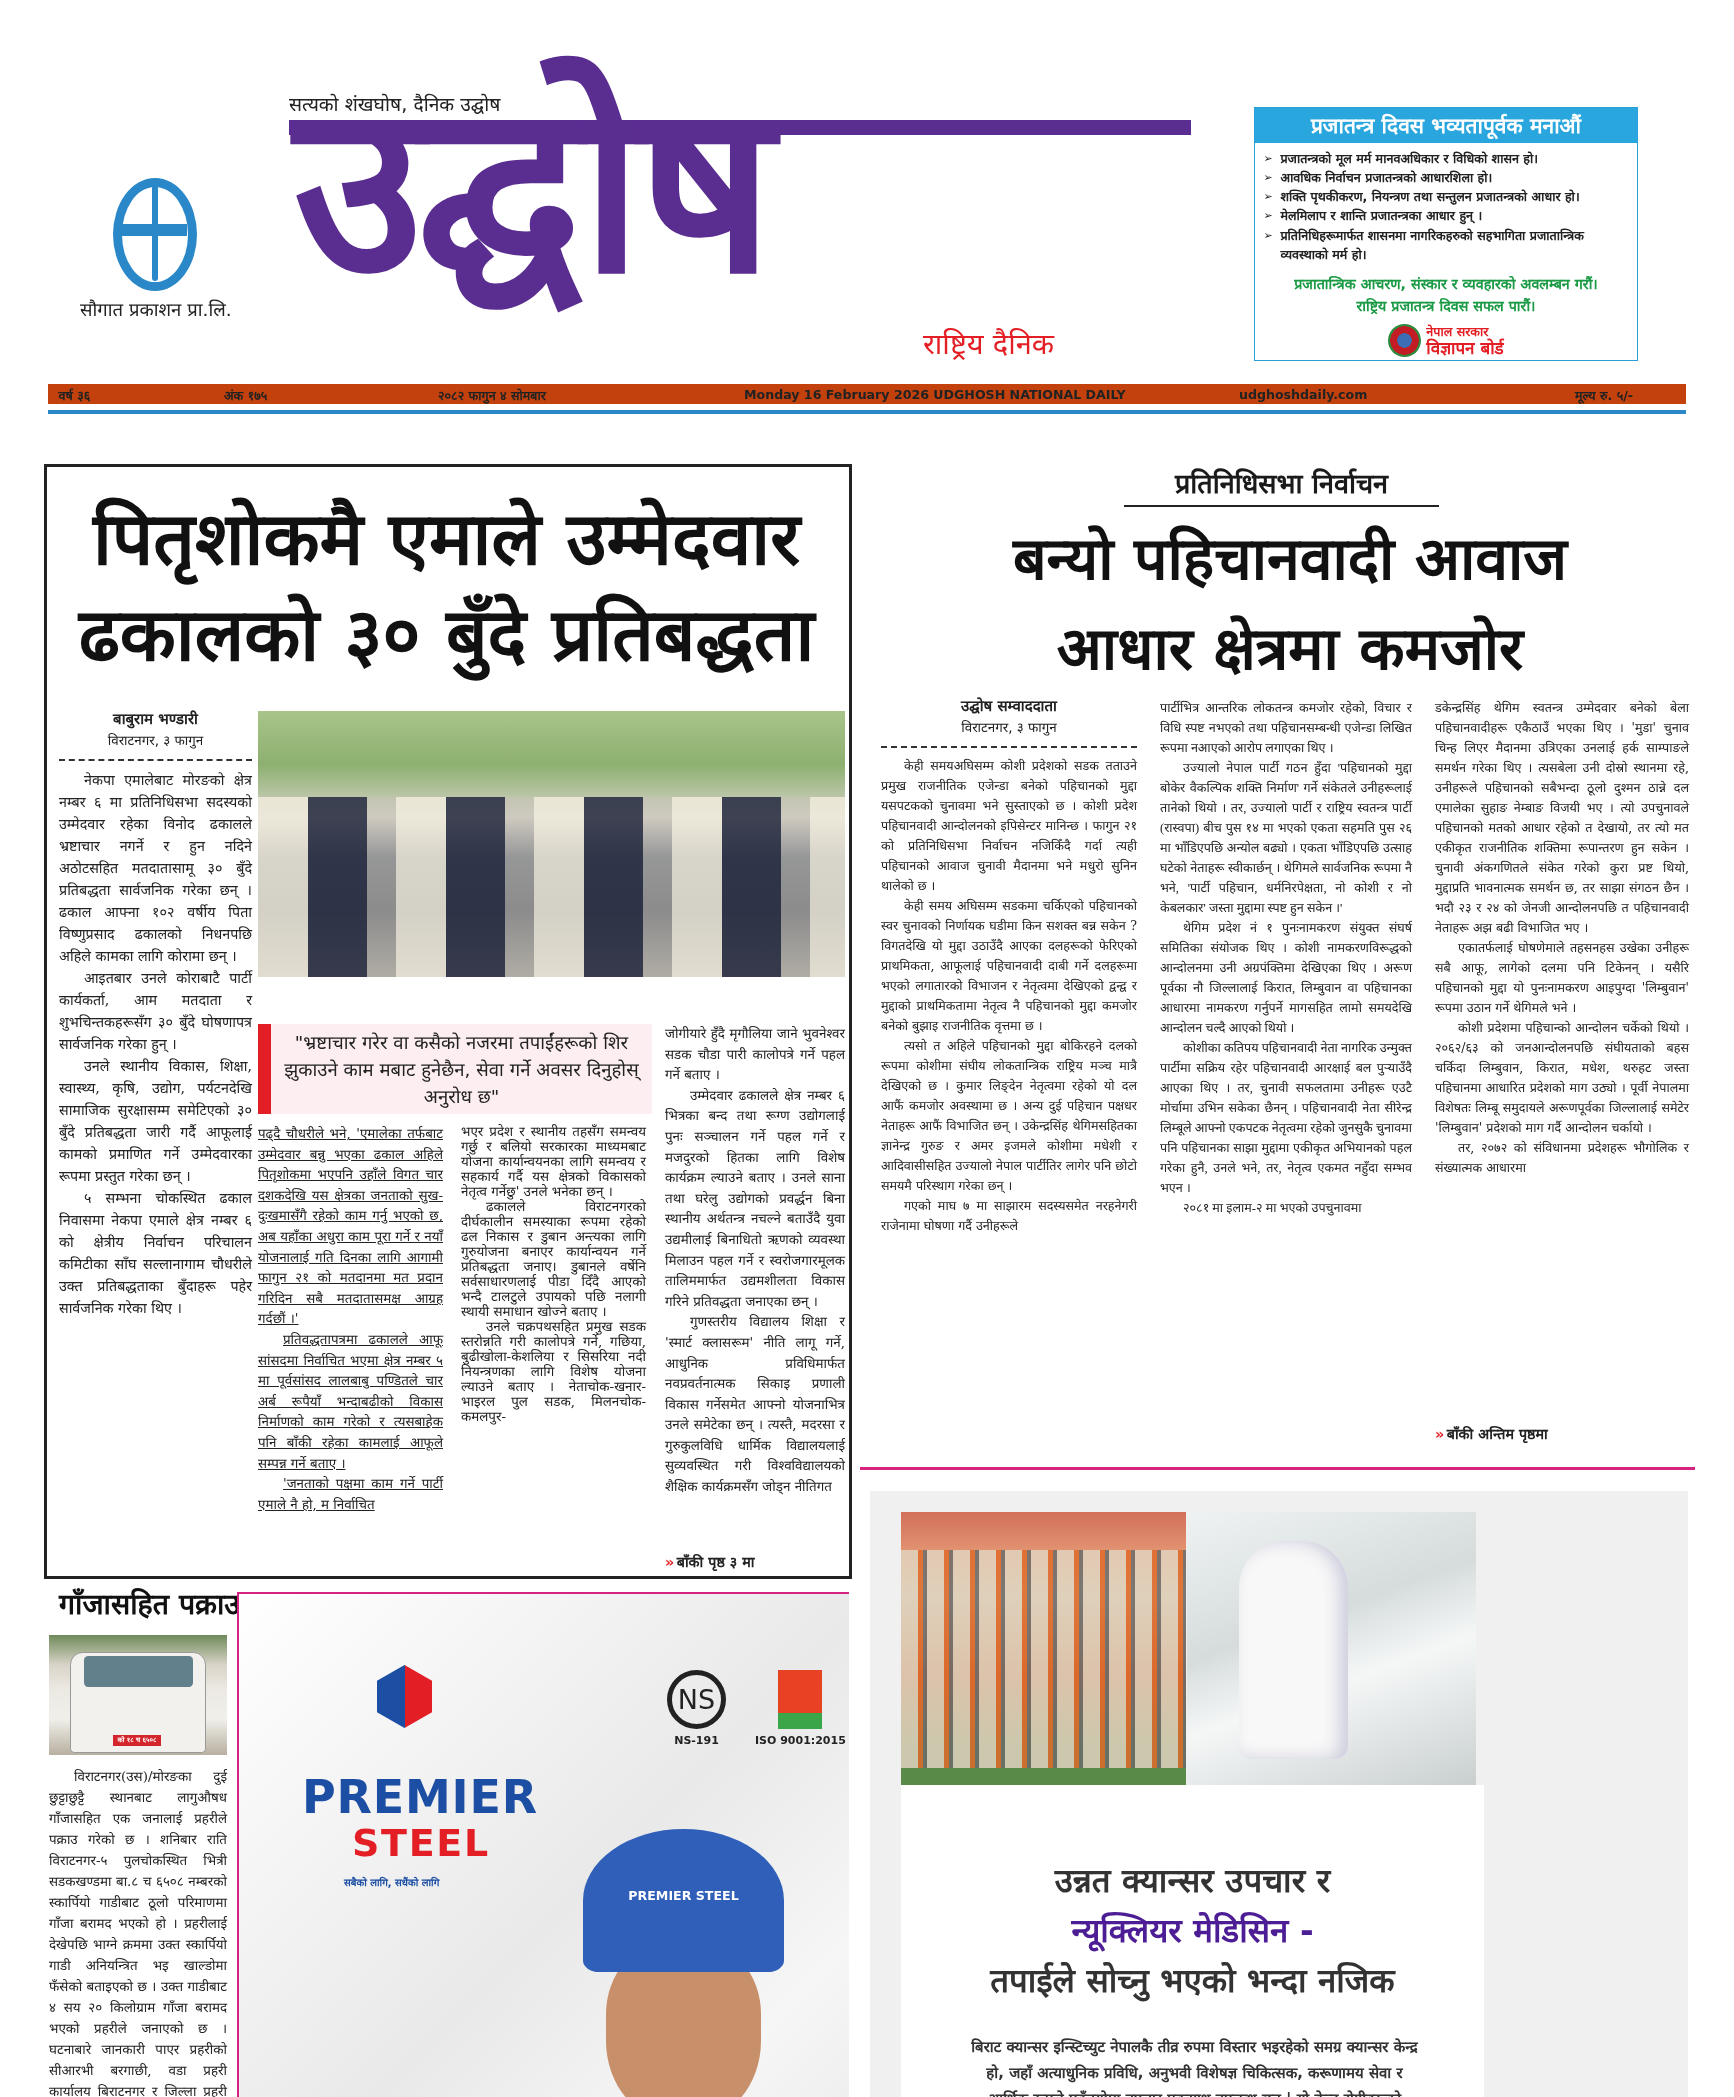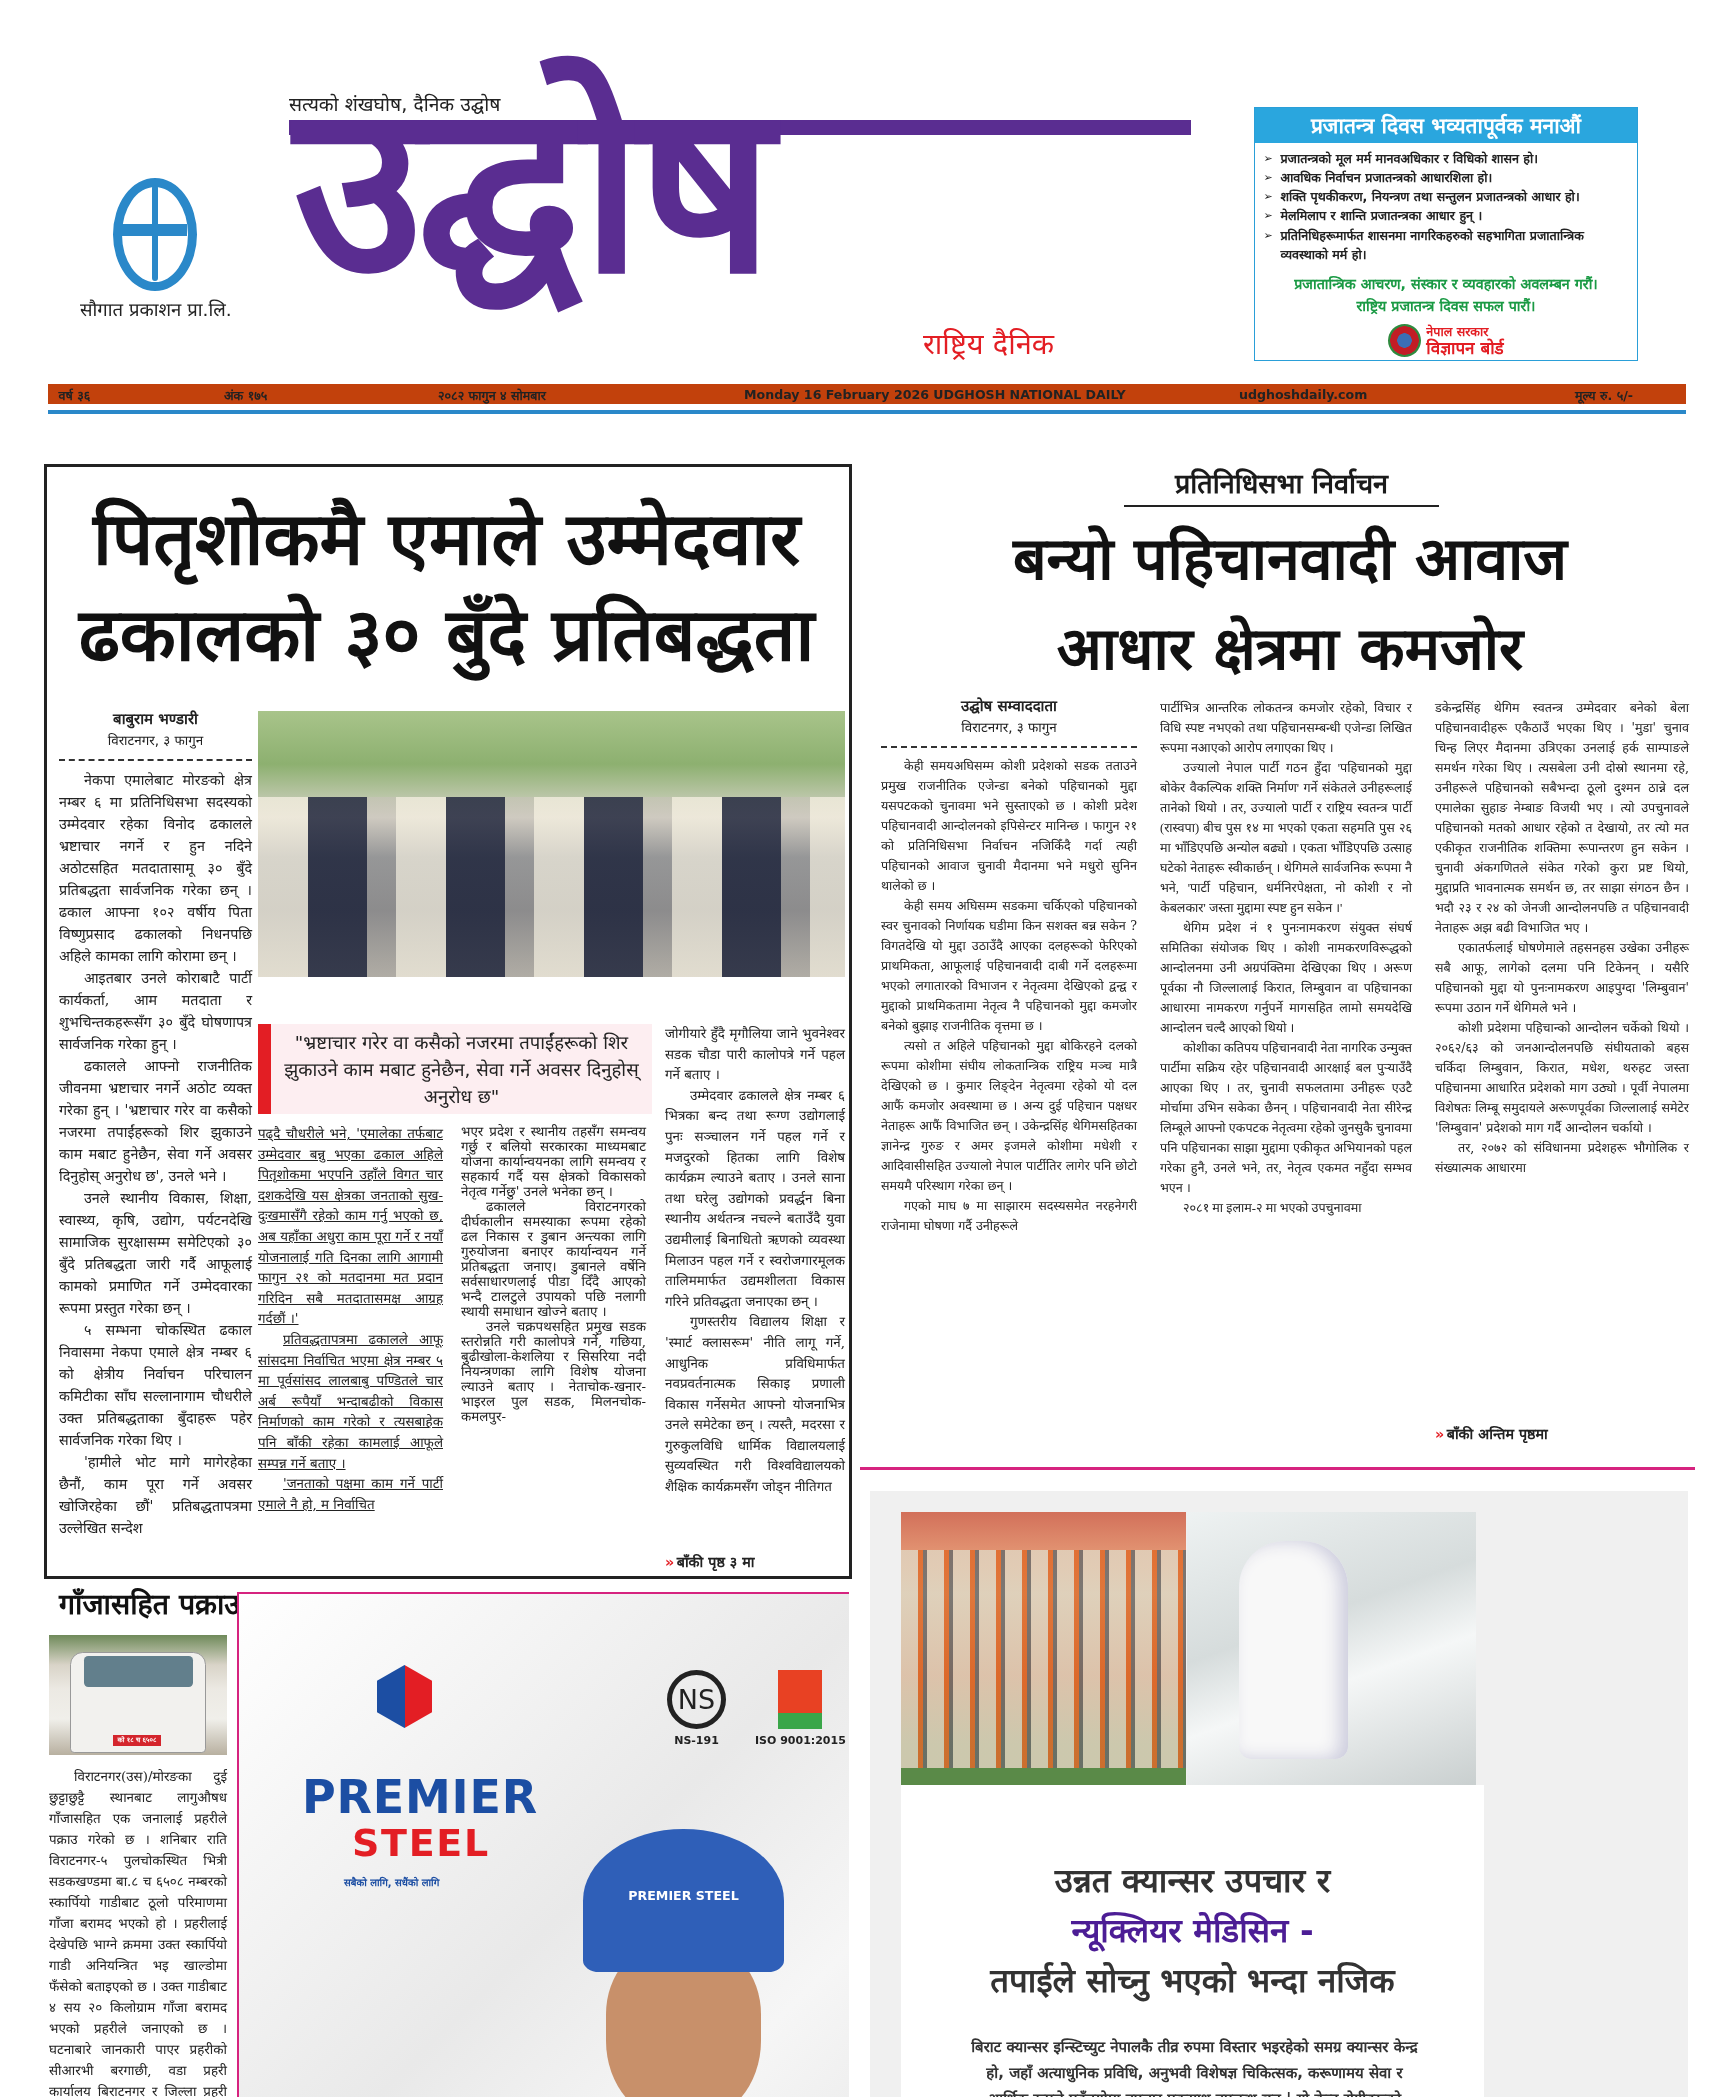--- a/index.html
+++ b/index.html
@@ -143,24 +143,22 @@
 
 <div class="abs" style="left:59px; top:709px; width:193px;">
   <div class="byline">
     <div>बाबुराम भण्डारी</div>
     <div class="place">विराटनगर, ३ फागुन</div>
   </div>
   <div class="dash"></div>
   <div class="col-text">
     <p>नेकपा एमालेबाट मोरङको क्षेत्र नम्बर ६ मा प्रतिनिधिसभा सदस्यको उम्मेदवार रहेका विनोद ढकालले भ्रष्टाचार नगर्ने र हुन नदिने अठोटसहित मतदातासामू ३० बुँदे प्रतिबद्धता सार्वजनिक गरेका छन् । ढकाल आफ्ना १०२ वर्षीय पिता विष्णुप्रसाद ढकालको निधनपछि अहिले कामका लागि कोरामा छन् ।</p>
     <p>आइतबार उनले कोराबाटै पार्टी कार्यकर्ता, आम मतदाता र शुभचिन्तकहरूसँग ३० बुँदे घोषणापत्र सार्वजनिक गरेका हुन् ।</p>
-    <p>ढकालले आफ्नो राजनीतिक जीवनमा भ्रष्टाचार नगर्ने अठोट व्यक्त गरेका हुन् । 'भ्रष्टाचार गरेर वा कसैको नजरमा तपाईंहरूको शिर झुकाउने काम मबाट हुनेछैन, सेवा गर्ने अवसर दिनुहोस् अनुरोध छ', उनले भने ।</p>
     <p>उनले स्थानीय विकास, शिक्षा, स्वास्थ्य, कृषि, उद्योग, पर्यटनदेखि सामाजिक सुरक्षासम्म समेटिएको ३० बुँदे प्रतिबद्धता जारी गर्दै आफूलाई कामको प्रमाणित गर्ने उम्मेदवारका रूपमा प्रस्तुत गरेका छन् ।</p>
     <p>५ सम्भना चोकस्थित ढकाल निवासमा नेकपा एमाले क्षेत्र नम्बर ६ को क्षेत्रीय निर्वाचन परिचालन कमिटीका साँघ सल्लानागाम चौधरीले उक्त प्रतिबद्धताका बुँदाहरू पहेर सार्वजनिक गरेका थिए ।</p>
-    <p>'हामीले भोट मागे मागेरहेका छैनौं, काम पूरा गर्ने अवसर खोजिरहेका छौं' प्रतिबद्धतापत्रमा उल्लेखित सन्देश</p>
   </div>
 </div>
 
 <div class="abs lead-photo"></div>
 <div class="abs photo-people"></div>
 
 <div class="abs quote-box">"भ्रष्टाचार गरेर वा कसैको नजरमा तपाईंहरूको शिर झुकाउने काम मबाट हुनेछैन, सेवा गर्ने अवसर दिनुहोस् अनुरोध छ"</div>
 
 <div class="abs col-text" style="left:258px; top:1124px; width:185px; font-size:13.4px; line-height:20.6px;text-decoration:underline;">
   <p style="text-indent:0">पढ्दै चौधरीले भने, 'एमालेका तर्फबाट उम्मेदवार बन्नु भएका ढकाल अहिले पितृशोकमा भएपनि उहाँले विगत चार दशकदेखि यस क्षेत्रका जनताको सुख-दुःखमासँगै रहेको काम गर्नु भएको छ, अब यहाँका अधुरा काम पूरा गर्ने र नयाँ योजनालाई गति दिनका लागि आगामी फागुन २१ को मतदानमा मत प्रदान गरिदिन सबै मतदातासमक्ष आग्रह गर्दछौं ।'</p>

